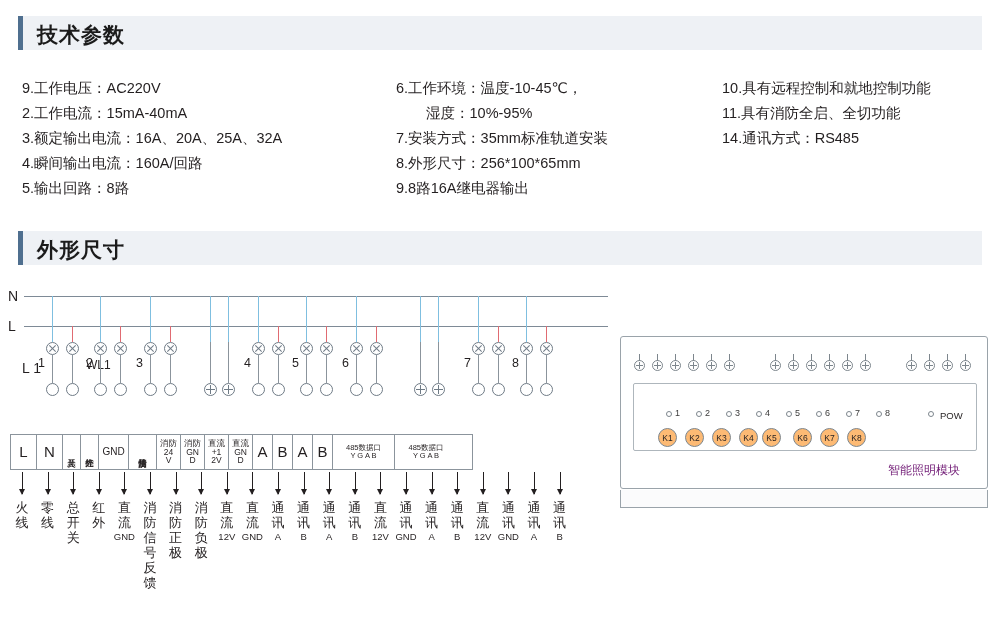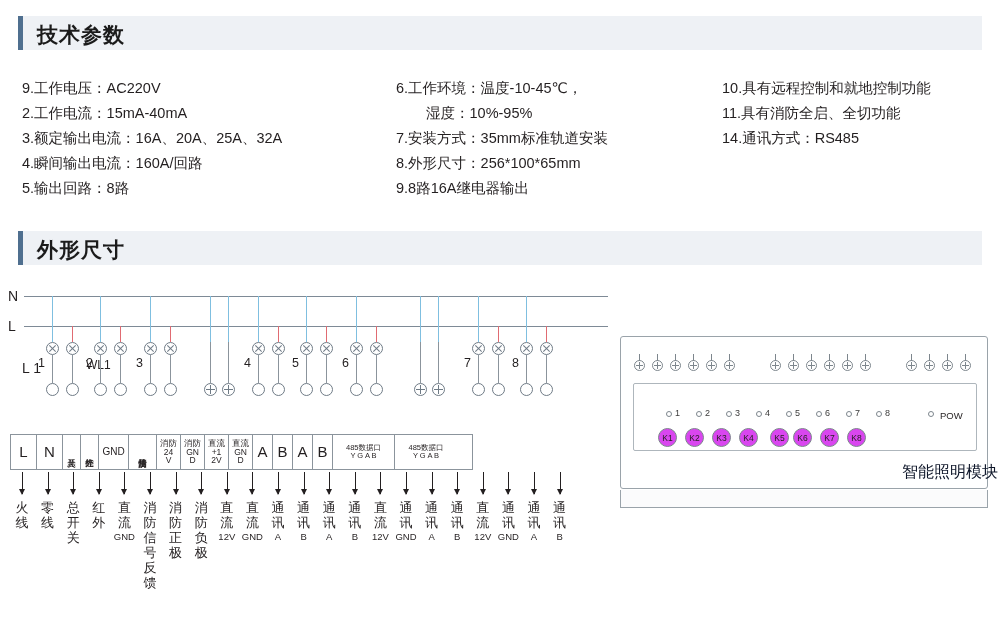--- a/index.html
+++ b/index.html
@@ -202,27 +202,27 @@
     color:#3b3b3b;
   }
   .kbtn {
     position:absolute;
     width:19px; height:19px;
     border:1px solid #7d868d;
     border-radius:50%;
     font-size:8.5px;
     display:flex; align-items:center; justify-content:center;
     color:#231f20;
-    background:#d946ef;
+    background:#fdba74;
   }
   #dev-name {
     position:absolute;
-    left:268px; top:78px;
-    font-size:16px;
-    color:#0f172a;
+    left:254px; top:78px;
+    font-size:12px;
+    color:#701a75;
     white-space:nowrap;
   }
   #pow-lbl { position:absolute; left:306px; top:26px; font-size:9.5px; }
   #pow-led { position:absolute; left:294px; top:27px; }
 </style>
 </head>
 <body>
 
 <div class="section-head" id="sec-spec">
   <div class="title">技术参数</div>
@@ -542,21 +542,21 @@
           <div class="led" style="left: 212px; top: 27px;"></div>
           <div class="led-lbl" style="left: 221px; top: 24px;">7</div>
           <div class="led" style="left: 242px; top: 27px;"></div>
           <div class="led-lbl" style="left: 251px; top: 24px;">8</div>
         </div>
       <div id="kbtn-layer">
           <div class="kbtn" style="left: 24px; top: 44px;">K1</div>
           <div class="kbtn" style="left: 51px; top: 44px;">K2</div>
           <div class="kbtn" style="left: 78px; top: 44px;">K3</div>
           <div class="kbtn" style="left: 105px; top: 44px;">K4</div>
-          <div class="kbtn" style="left: 136px; top: 44px;">K5</div>
+          <div class="kbtn" style="left: 128px; top: 44px;">K5</div>
           <div class="kbtn" style="left: 159px; top: 44px;">K6</div>
           <div class="kbtn" style="left: 186px; top: 44px;">K7</div>
           <div class="kbtn" style="left: 213px; top: 44px;">K8</div>
         </div>
     </div>
   </div>
   <div class="strip"></div>
   <div id="dev-term-layer">
       <div class="dev-term" style="left: 14px; top: 24px;">
         <div class="stem"></div>

